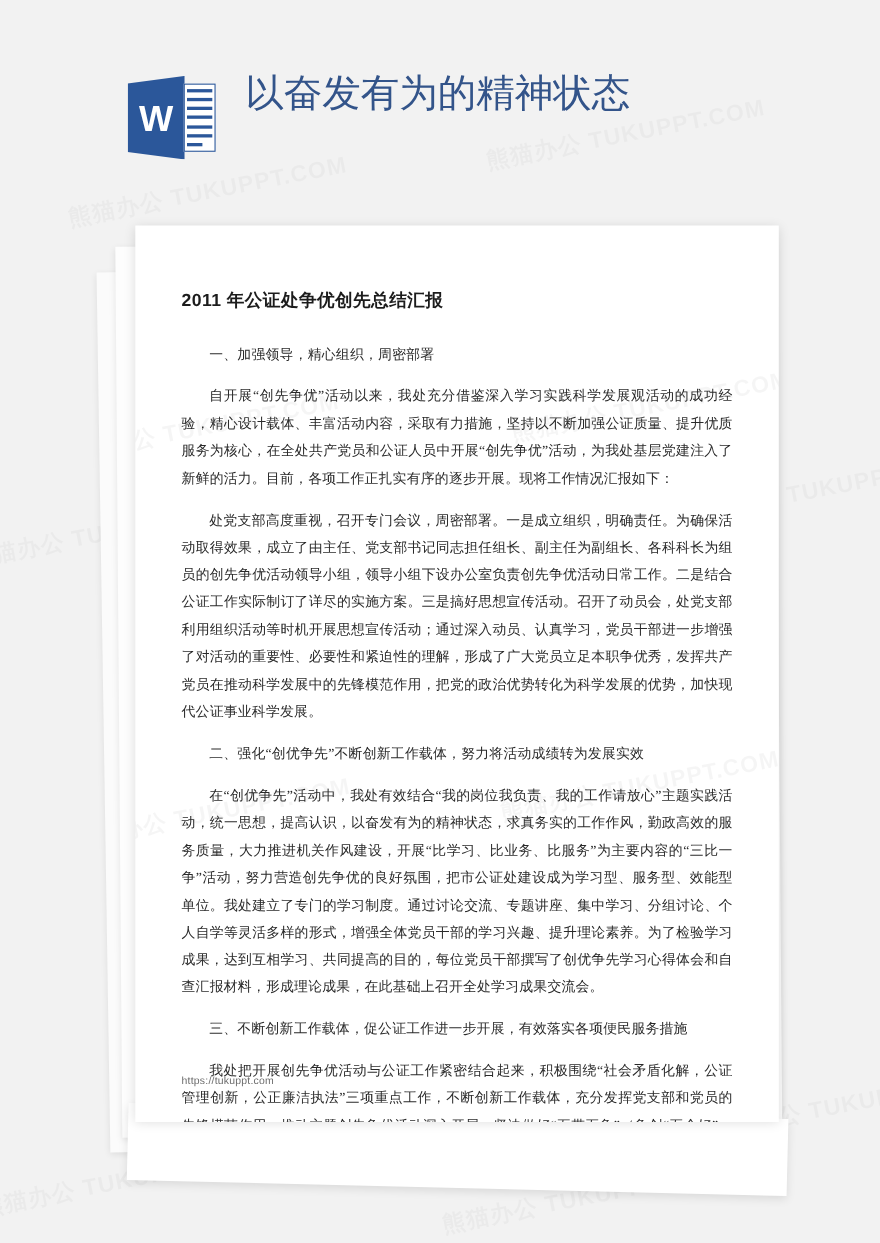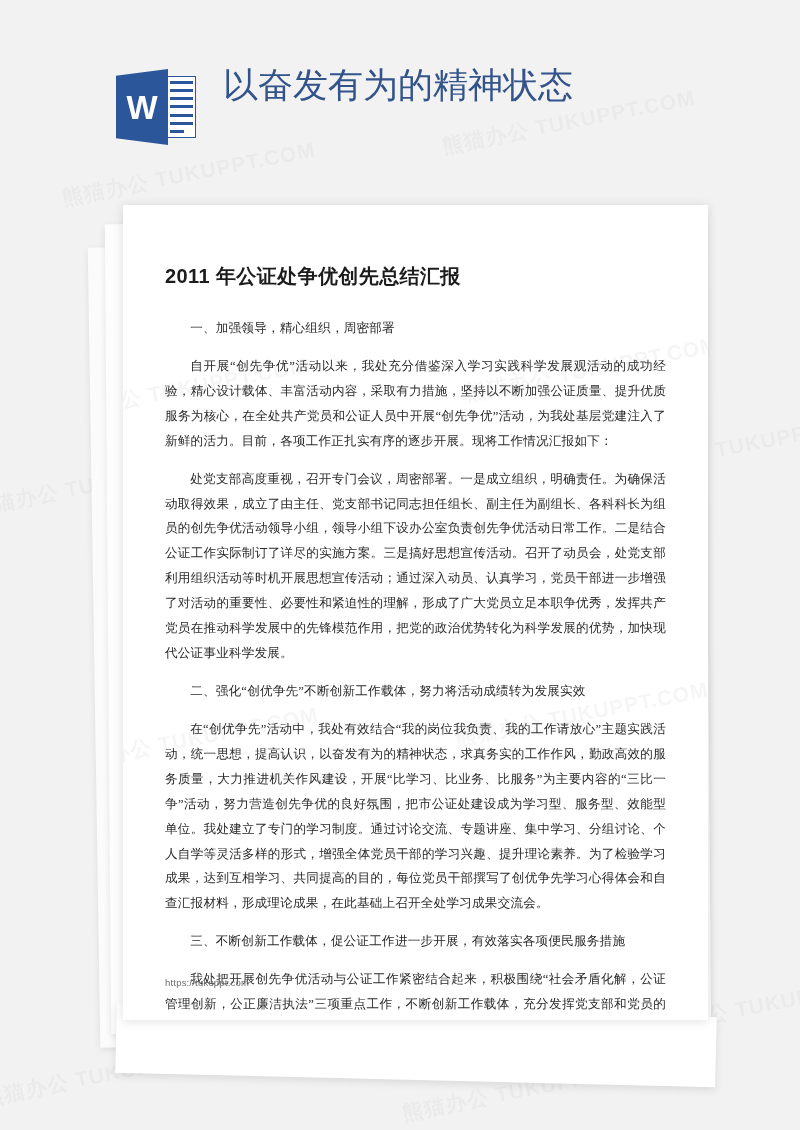--- a/index.html
+++ b/index.html
@@ -173,21 +173,21 @@
     position: absolute;
     left: 0; top: 0;
     width: 585px;
     height: 815px;
     padding: 58px 42px 0 42px;
     z-index: 5;
   }
 
   #body-title {
     font-family: "Liberation Sans", "DejaVu Sans", sans-serif;
-    font-size: 20px;
+    font-size: 16px;
     font-weight: 700;
     color: #1c1c1c;
     letter-spacing: 0.4px;
     margin-bottom: 26px;
   }
 
   .para {
     font-family: "Liberation Serif", "DejaVu Serif", serif;
     font-size: 12.6px;
     line-height: 1.98;

